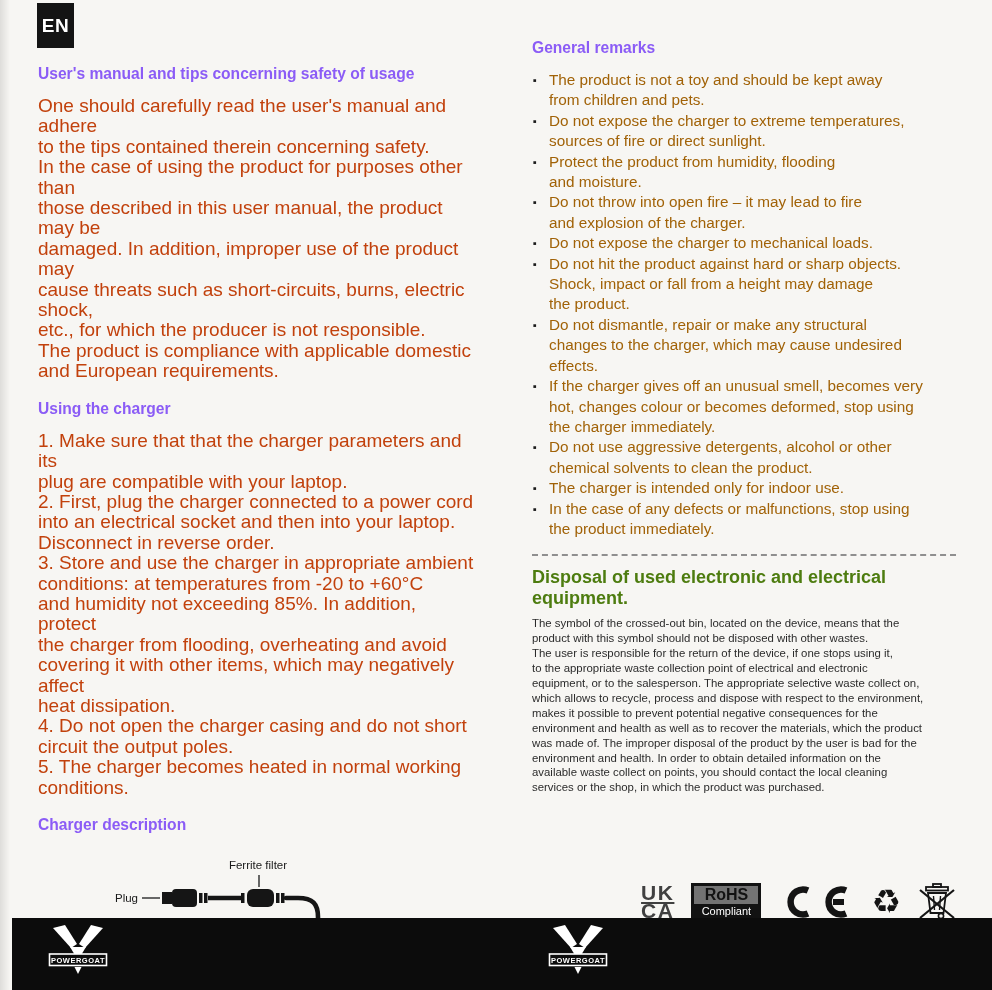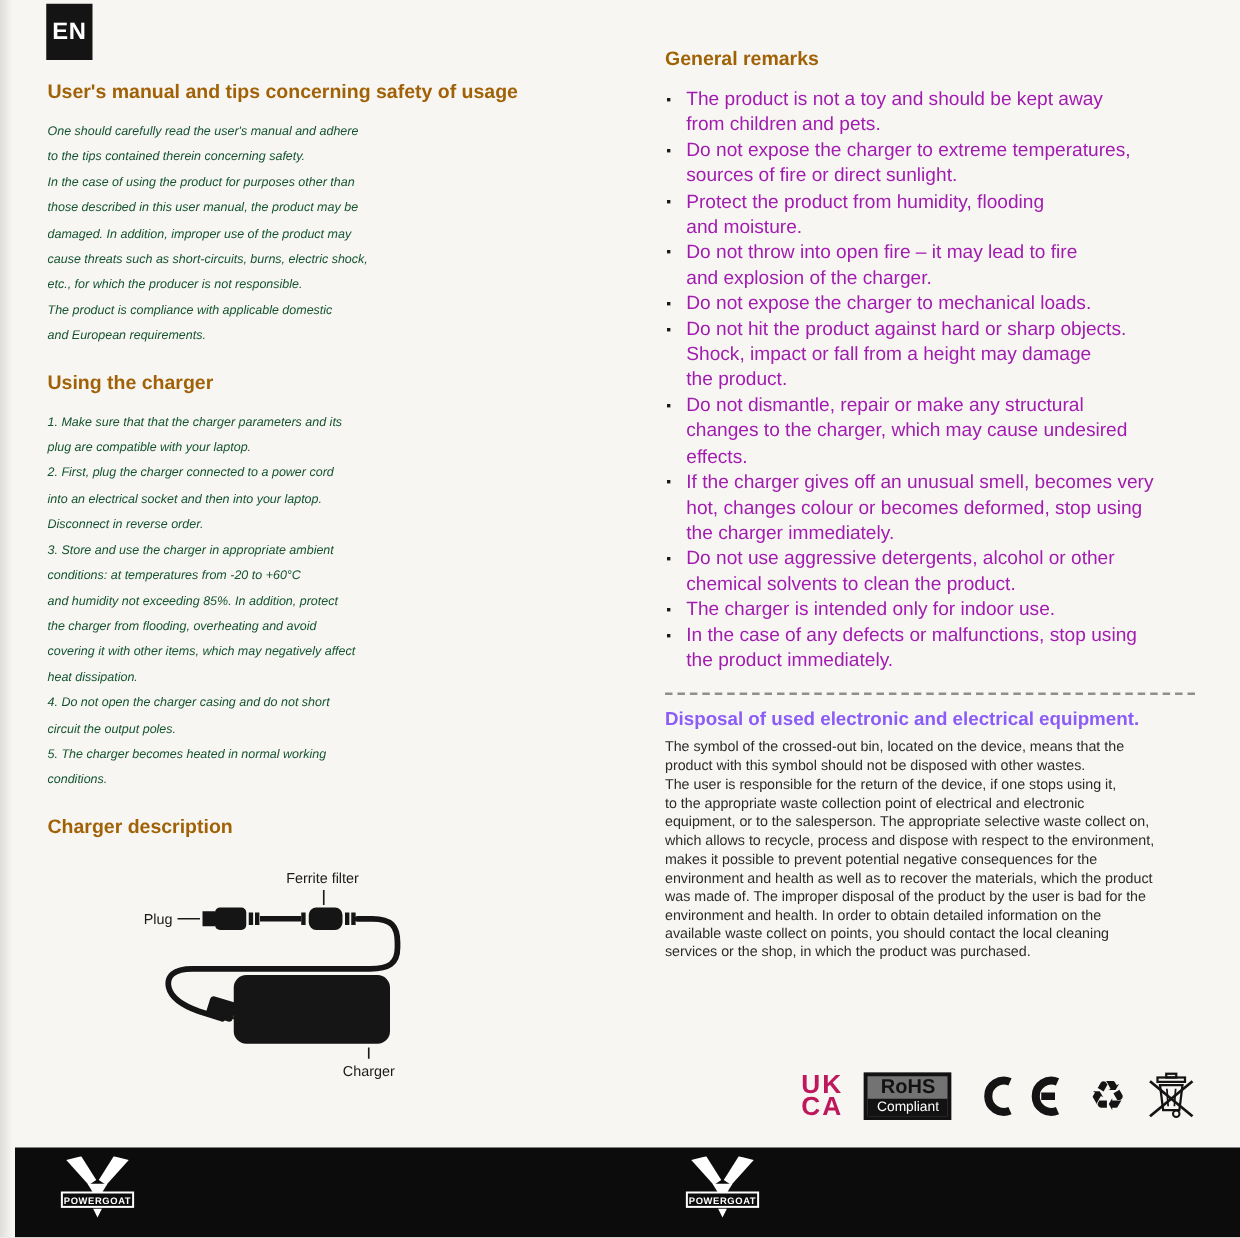--- a/index.html
+++ b/index.html
@@ -12,42 +12,42 @@
     content:""; position:absolute; left:0; top:0; bottom:0; width:10px;
     background:linear-gradient(90deg, rgba(0,0,0,.10), rgba(0,0,0,0)); pointer-events:none;
   }
   .en-badge {
     position:absolute; left:37px; top:3px; width:37px; height:45px;
     background:#141414; color:#ffffff; font-weight:bold; font-size:19px;
     display:flex; align-items:center; justify-content:center; letter-spacing:.5px;
   }
   .col-left  { position:absolute; left:38px;  top:64px; width:440px; }
   .col-right { position:absolute; left:532px; top:38px; width:424px; }
-  h2 { font-size:15.6px; line-height:19px; margin:0 0 13px; color:#a16207; font-weight:bold; }
+  h2 { font-size:15.6px; line-height:19px; margin:0 0 13px; color:#8b5cf6; font-weight:bold; }
   .col-left h2.mid { margin-top:17px; }
   .body-text {
-    font-size:10px; line-height:20.4px; margin:0 0 9px;
-    white-space:pre-line; color:#14532d;font-style:italic;
+    font-size:19px; line-height:20.4px; margin:0 0 9px;
+    white-space:pre-line; color:#c2410c;
   }
   ul.remarks { list-style:none; margin:0; padding:0; }
   ul.remarks li {
     position:relative; padding-left:17px; font-size:15.3px; line-height:20.4px;
-    white-space:pre-line; color:#a21caf;
+    white-space:pre-line; color:#a16207;
   }
   ul.remarks li::before {
     content:"▪"; position:absolute; left:1px; top:0; font-size:11px; color:#1a1a1a;
   }
   .dashed-rule { border:none; border-top:2px dashed #8f8f8f; margin:15px 0 11px; }
-  .disposal-heading { font-size:15px; font-weight:bold; color:#8b5cf6; margin:0 0 7px; }
+  .disposal-heading { font-size:18px; font-weight:bold; color:#4d7c0f; margin:0 0 7px; }
   .disposal-body { font-size:11.4px; line-height:14.9px; white-space:pre-line; margin:0; color:#2b2b2b; }
   .marks-row {
     display:flex; align-items:center; justify-content:flex-end; gap:17px;
     margin-top:84px; height:46px;
   }
-  .ukca { font-weight:bold; color:#be185d; font-size:21px; line-height:18px; letter-spacing:1.5px; }
+  .ukca { font-weight:bold; color:#404040; font-size:21px; line-height:18px; letter-spacing:1.5px;text-decoration:underline; }
   .ukca span { display:block; }
   .rohs { border:3px solid #121212; width:64px; text-align:center; background:#737373; }
   .rohs .rohs-top { font-weight:bold; font-size:16px; line-height:18px; color:#121212; }
   .rohs .rohs-bottom { background:#121212; color:#ffffff; font-size:11px; line-height:14px; }
   .recycle-glyph { font-size:33px; color:#141414; line-height:34px; font-family:"DejaVu Sans", sans-serif; }
   .diagram-svg { display:block; margin-top:10px; }
   .set-includes { font-size:15.3px; margin-top:9px; color:#262626; }
   .set-includes .label { font-weight:bold; color:#0f0f0f; }
   .set-includes .item { margin-left:6px; }
   .set-includes .item::before { content:"▪"; font-size:10px; margin-right:8px; position:relative; top:-1px; }

